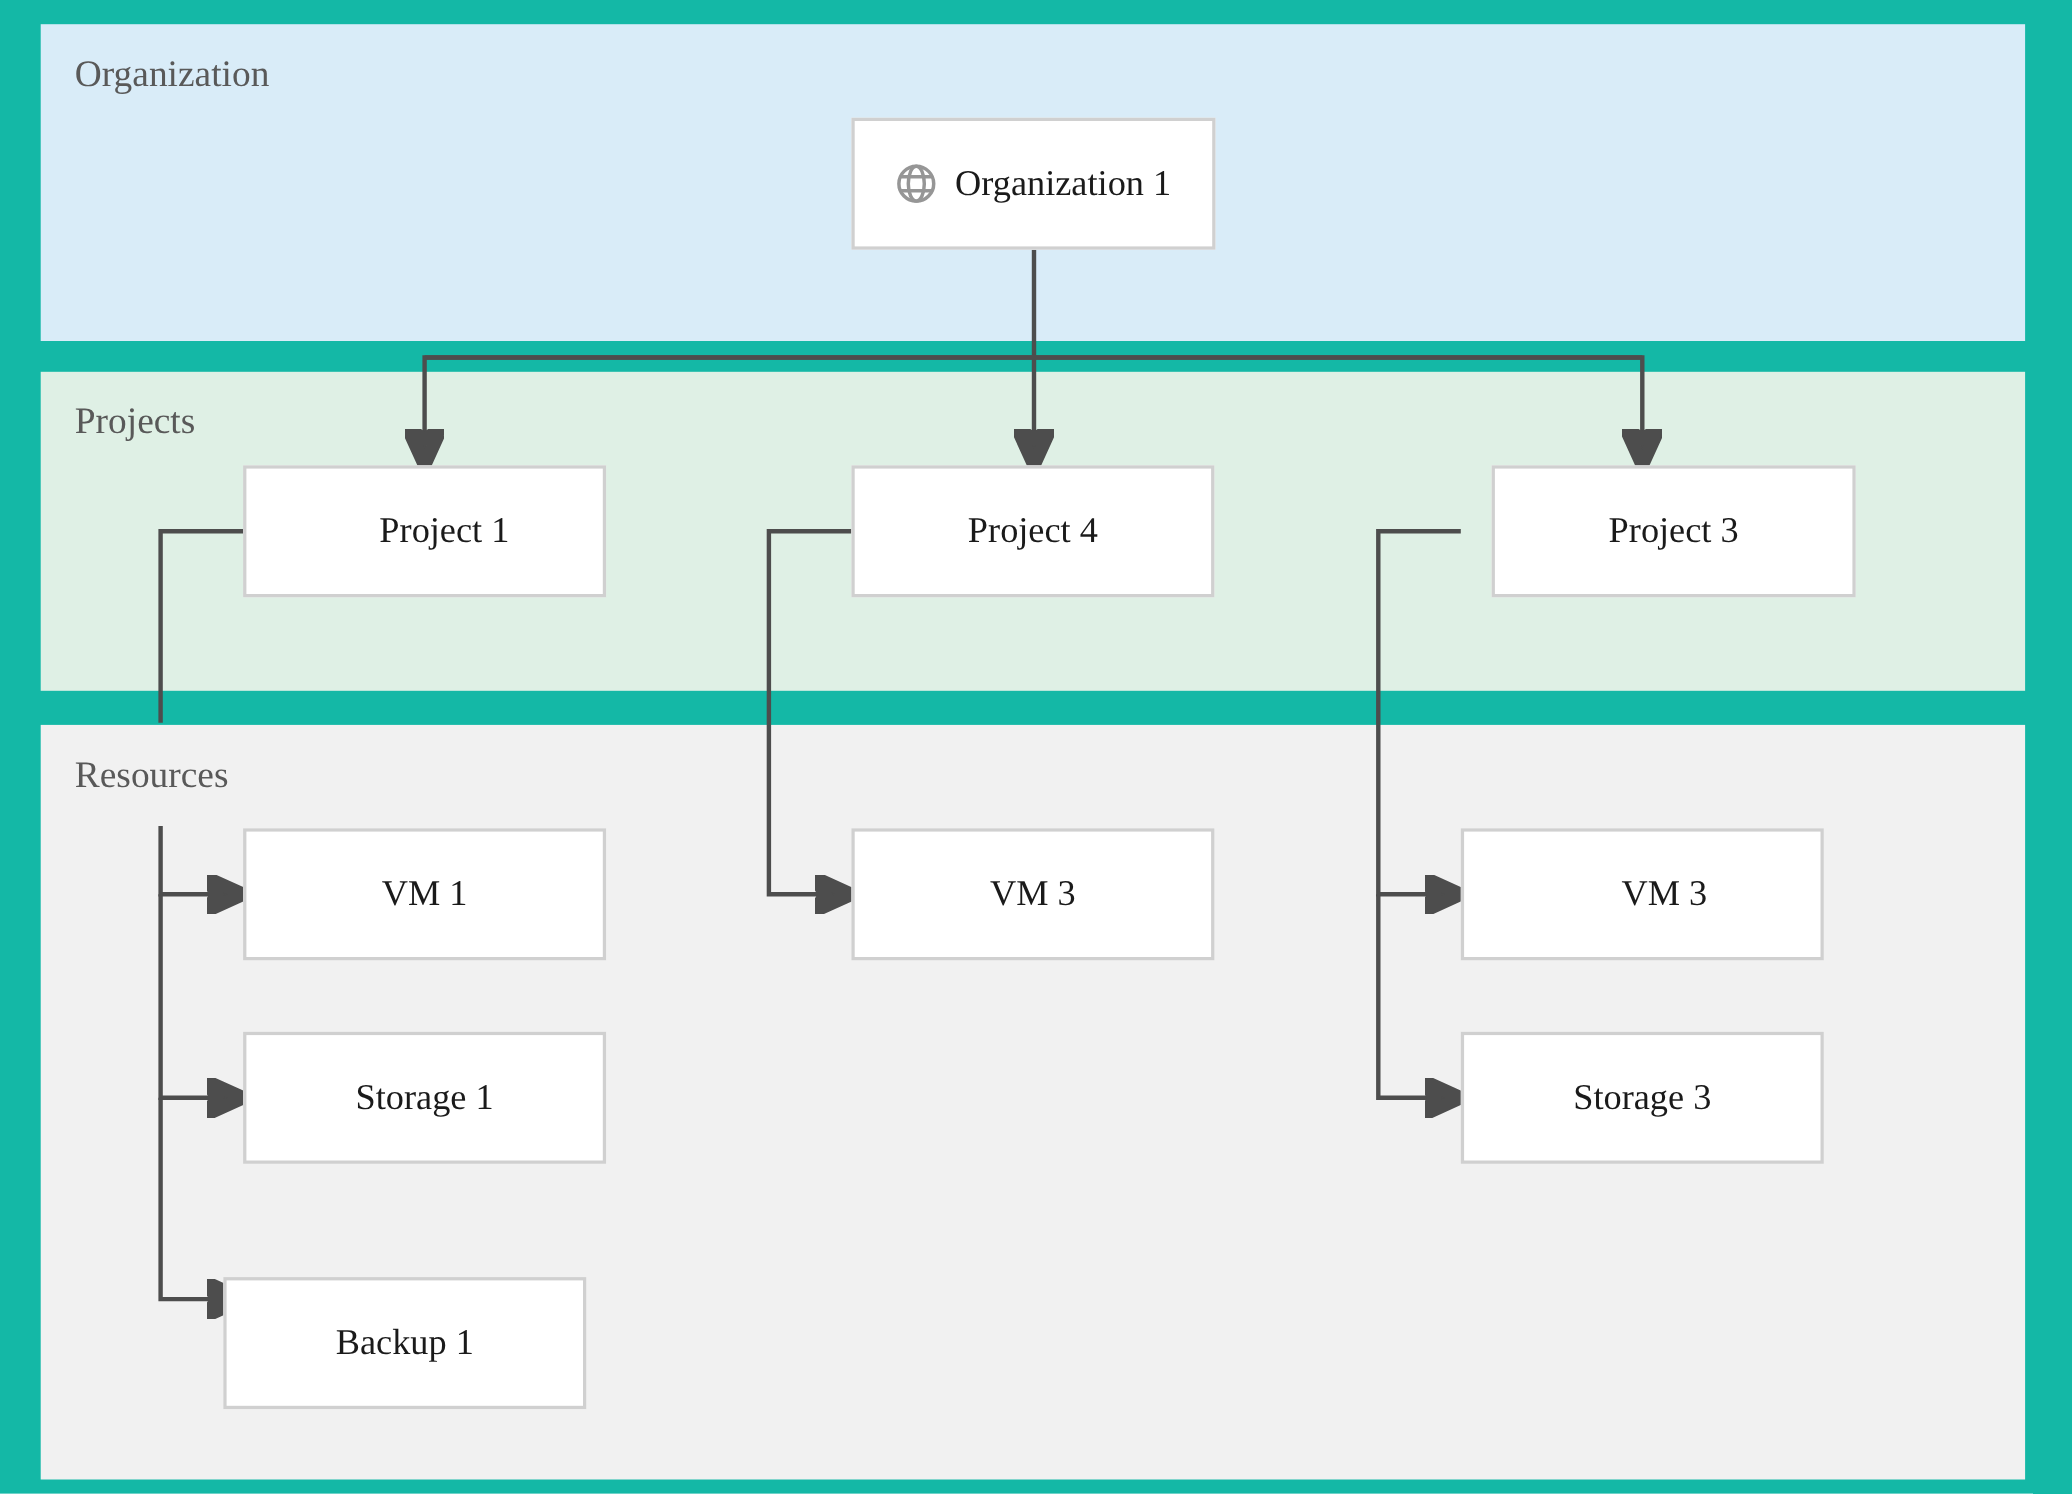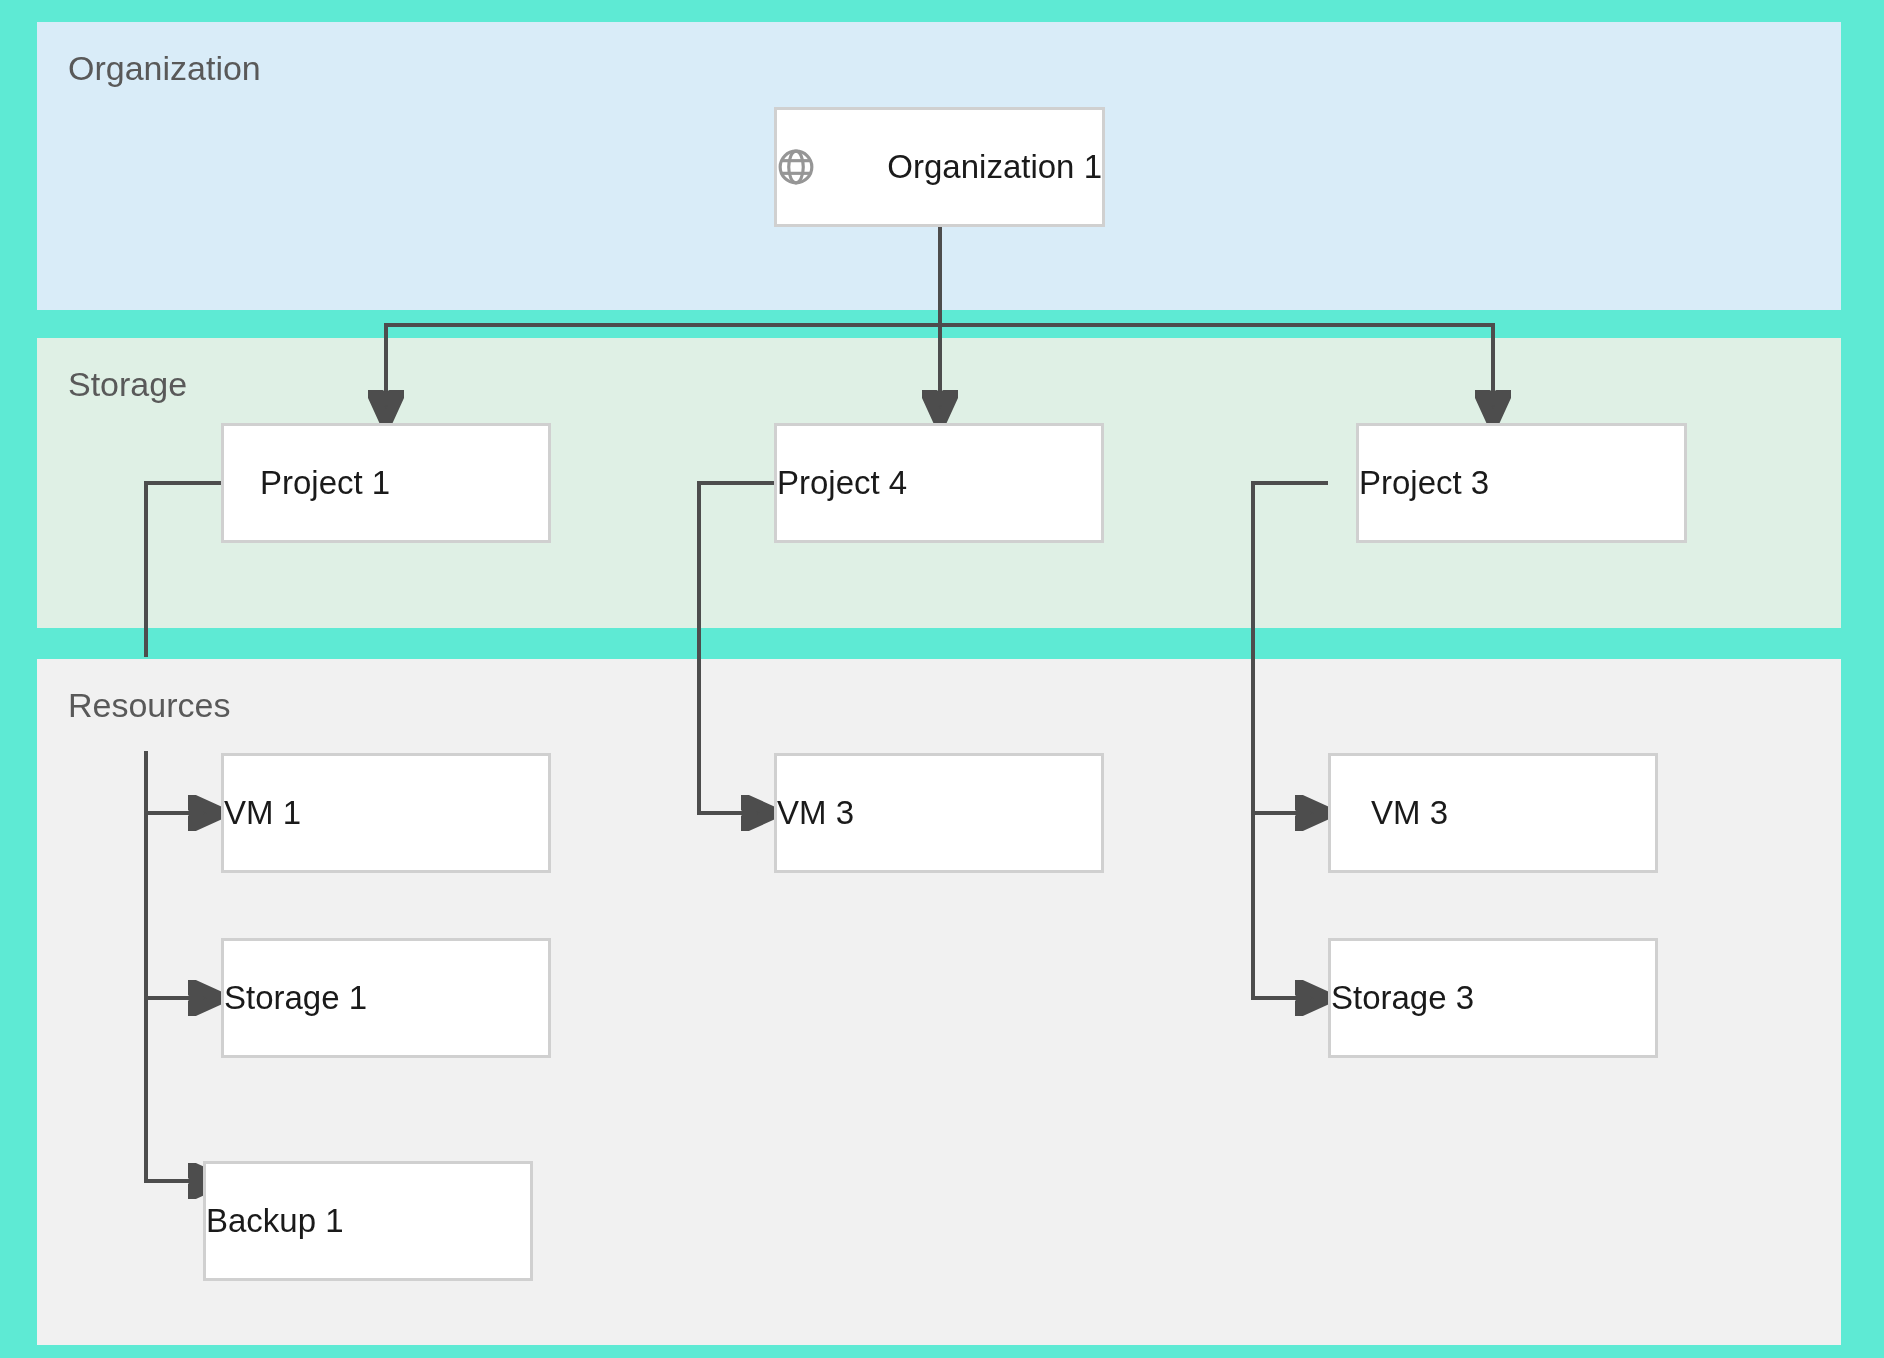--- a/index.html
+++ b/index.html
@@ -14,22 +14,23 @@
     --globe-icon: #969696;
   }
   * { margin: 0; padding: 0; box-sizing: border-box; }
   html, body { background: #ffffff; }
   body { font-family: "Liberation Sans", sans-serif; }
 
   .canvas {
     position: relative;
     width: 1884px;
     height: 1358px;
-    background: #5eead4;
+    background: #14b8a6;
     overflow: hidden;
+    font-family: Liberation Serif, serif;
   }
 
   
   .band { position: absolute; left: 37px; width: 1804px; z-index: 1; }
   .band-organization { top: 22px;  height: 288px; background: var(--organization-band); }
   .band-projects     { top: 338px; height: 290px; background: var(--projects-band); }
   .band-resources    { top: 659px; height: 686px; background: var(--resources-band); }
 
   .band-label {
     position: absolute;
@@ -58,21 +59,21 @@
 
   
   .node {
     position: absolute;
     width: 330px;
     height: 120px;
     background: var(--node-fill);
     border: 3px solid var(--node-border);
     display: flex;
     align-items: center;
-    justify-content: space-between;
+    justify-content: center;
     gap: 16px;
     font-size: 33px;
     color: var(--node-label);
     z-index: 3;
   }
   .node-org      { left: 774px;  top: 107px;  width: 331px; }
   .node-project1 { left: 221px;  top: 423px; padding-left: 36px;  }
   .node-project2 { left: 774px;  top: 423px;  }
   .node-project3 { left: 1356px; top: 423px;  width: 331px; }
   .node-vm1      { left: 221px;  top: 753px;  }
@@ -91,21 +92,21 @@
 </style>
 </head>
 <body>
 
 <div class="canvas">
 
   <div class="band band-organization">
     <div class="band-label">Organization</div>
   </div>
   <div class="band band-projects">
-    <div class="band-label">Storage</div>
+    <div class="band-label">Projects</div>
   </div>
   <div class="band band-resources">
     <div class="band-label">Resources</div>
   </div>
 
   <svg class="connectors" viewBox="0 0 1884 1358" xmlns="http://www.w3.org/2000/svg">
     <defs>
       <marker id="arrow" viewBox="0 0 12 12" refX="11" refY="6" markerWidth="9" markerHeight="9" orient="auto" markerUnits="strokeWidth">
         <path class="arrow-head" d="M 0 1 L 11 6 L 0 11 L 3 6 Z" stroke="none"></path>
       </marker>

